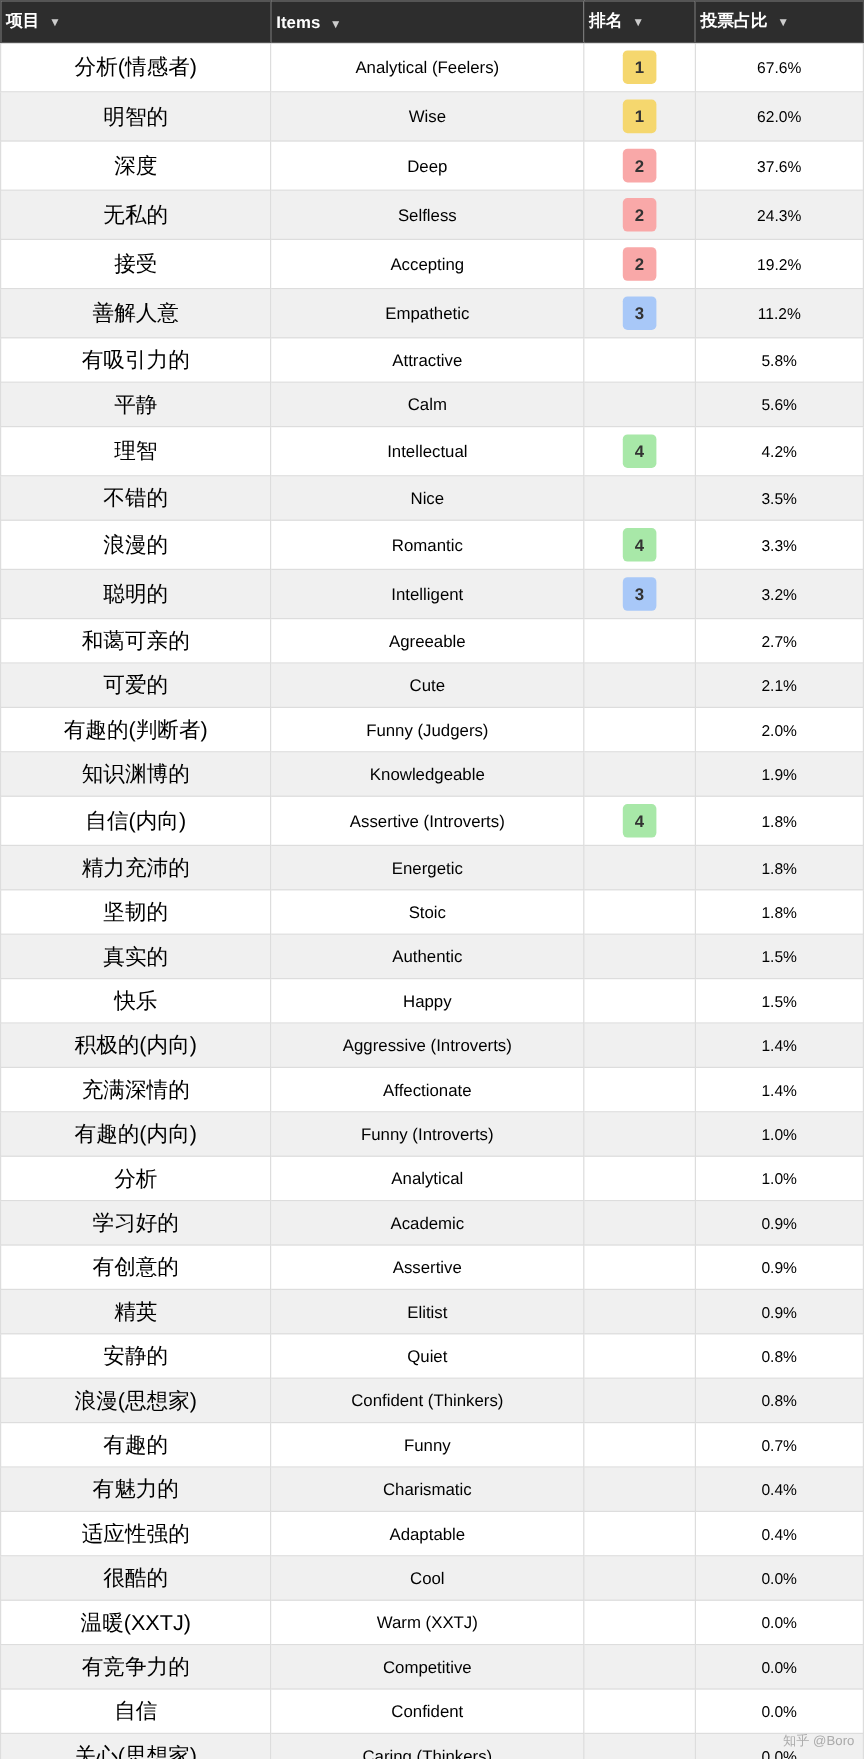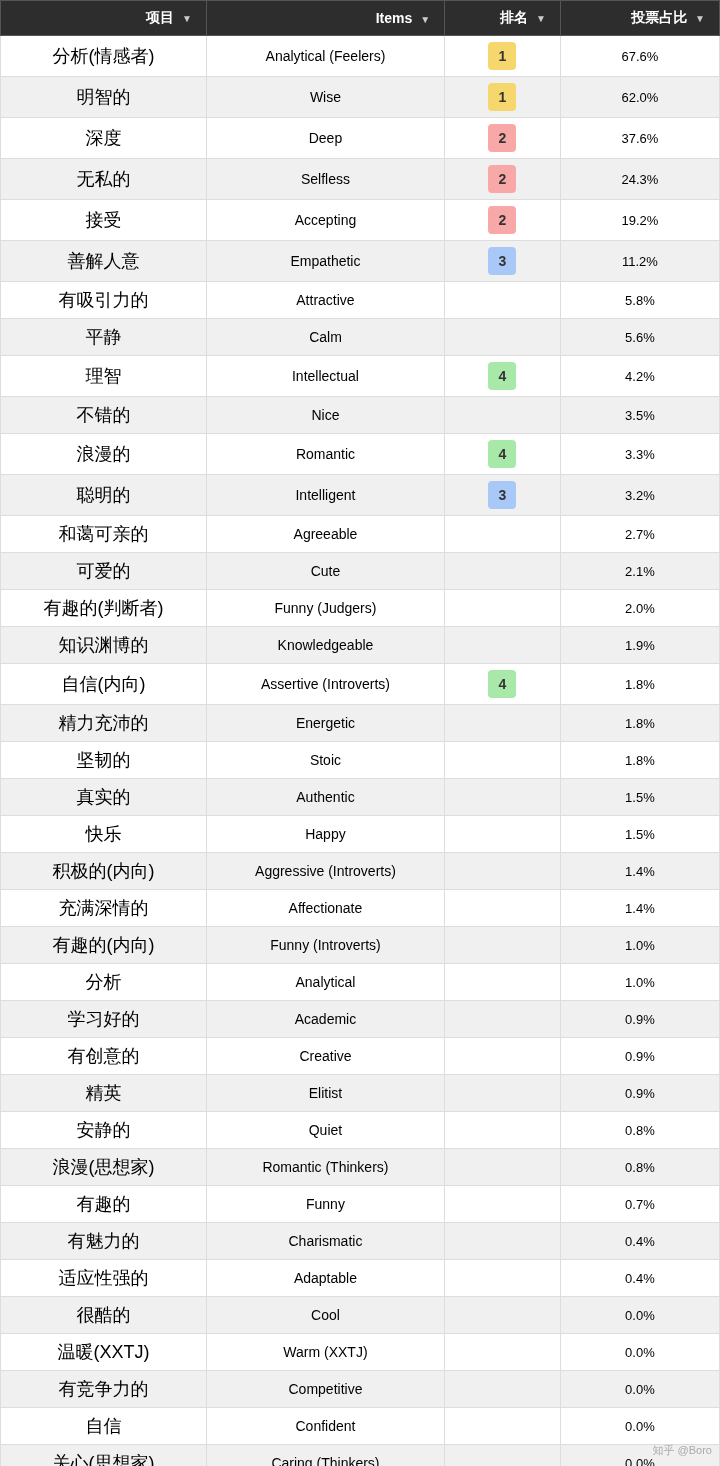--- a/index.html
+++ b/index.html
@@ -11,22 +11,22 @@
     }
     table {
       width: 720px;
       border-collapse: collapse;
     }
     thead tr {
       background: #2d2d2d;
       color: #fff;
     }
     thead th {
-      padding: 8px 14px;
-      text-align: right;
+      padding: 8px 4px;
+      text-align: left;
       font-weight: bold;
       font-size: 14px;
       border: 1px solid #555;
       position: relative;
     }
     thead th .sort-arrow {
       display: inline-block;
       margin-left: 4px;
       font-size: 10px;
       color: #ccc;
@@ -249,39 +249,39 @@
         <td>1.0%</td>
       </tr>
       <tr>
         <td>学习好的</td>
         <td>Academic</td>
         <td></td>
         <td>0.9%</td>
       </tr>
       <tr>
         <td>有创意的</td>
-        <td>Creative</td>
+        <td>Assertive</td>
         <td></td>
         <td>0.9%</td>
       </tr>
       <tr>
         <td>精英</td>
         <td>Elitist</td>
         <td></td>
         <td>0.9%</td>
       </tr>
       <tr>
         <td>安静的</td>
         <td>Quiet</td>
         <td></td>
         <td>0.8%</td>
       </tr>
       <tr>
         <td>浪漫(思想家)</td>
-        <td>Romantic (Thinkers)</td>
+        <td>Confident (Thinkers)</td>
         <td></td>
         <td>0.8%</td>
       </tr>
       <tr>
         <td>有趣的</td>
         <td>Funny</td>
         <td></td>
         <td>0.7%</td>
       </tr>
       <tr>

